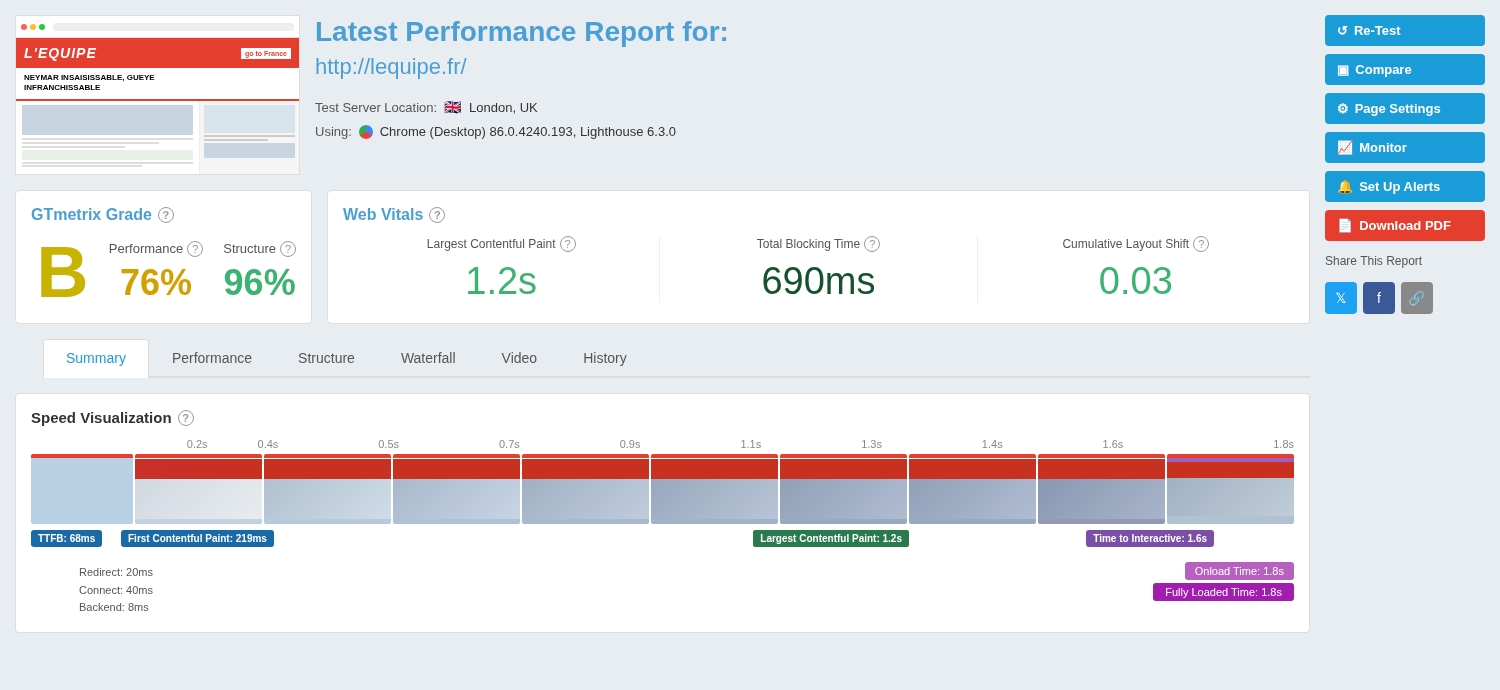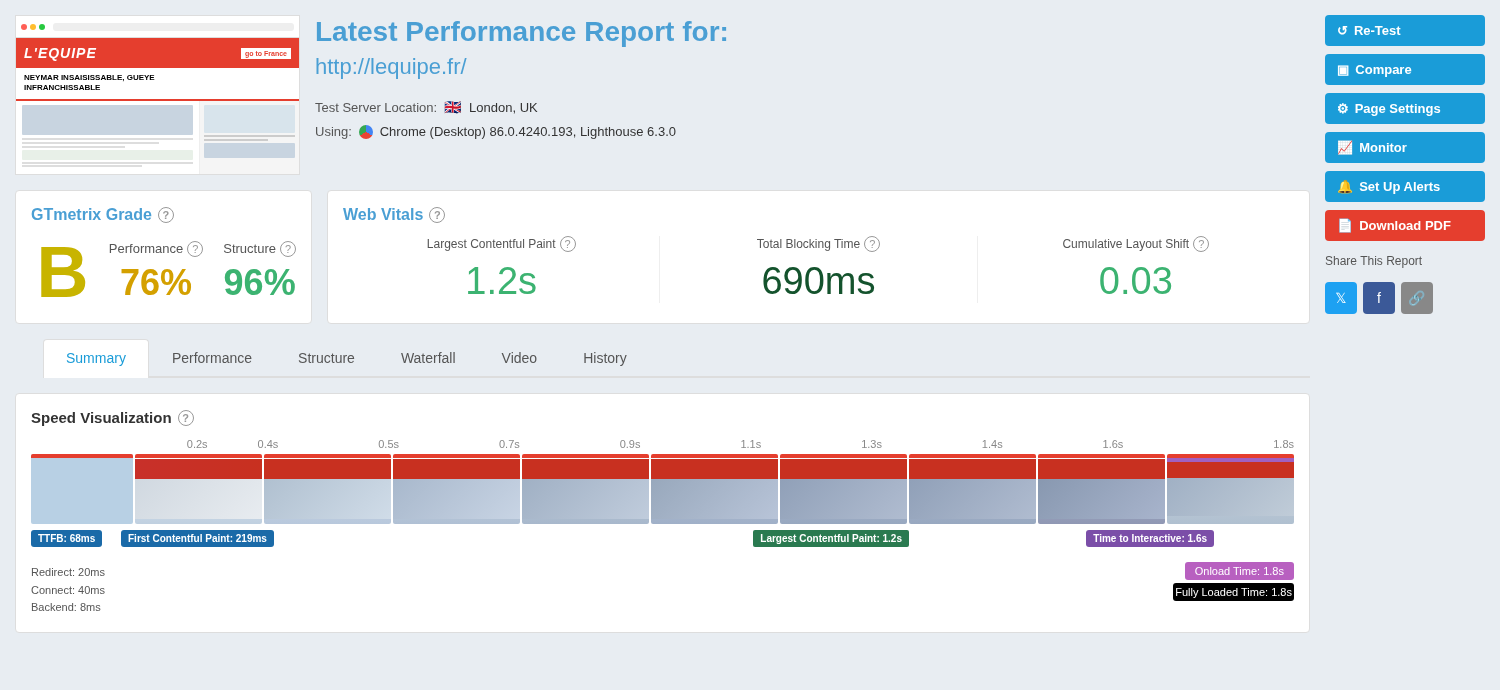--- a/index.html
+++ b/index.html
@@ -347,20 +347,21 @@
 
     .bottom-details {
       display: flex;
       gap: 10px;
       margin-top: 5px;
       align-items: flex-start;
     }
     .ttfb-section {
       display: flex;
       flex-direction: column;
+      margin-left: 48px;
     }
     .onload-section {
       flex: 1;
       display: flex;
       flex-direction: column;
       align-items: flex-end;
       gap: 3px;
     }
   </style>
 </head>
@@ -579,21 +580,21 @@
         <div class="bottom-details">
           <div class="ttfb-section">
             <div class="ttfb-meta">
               <div>Redirect: 20ms</div>
               <div>Connect: 40ms</div>
               <div>Backend: 8ms</div>
             </div>
           </div>
           <div class="onload-section">
             <div style="background:#b860c0; color:#fff; padding:3px 10px; border-radius:3px; font-size:11px; font-weight:500;">Onload Time: 1.8s</div>
-            <div style="background:#000000; color:#fff; padding:3px 2px; border-radius:3px; font-size:11px; font-weight:500;">Fully Loaded Time: 1.8s</div>
+            <div style="background:#a21caf; color:#fff; padding:3px 12px; border-radius:3px; font-size:11px; font-weight:500;">Fully Loaded Time: 1.8s</div>
           </div>
         </div>
       </div>
     </div>
 
   </div>
 
   <div class="sidebar">
     <button class="sidebar-btn">
       <span>↺</span>

